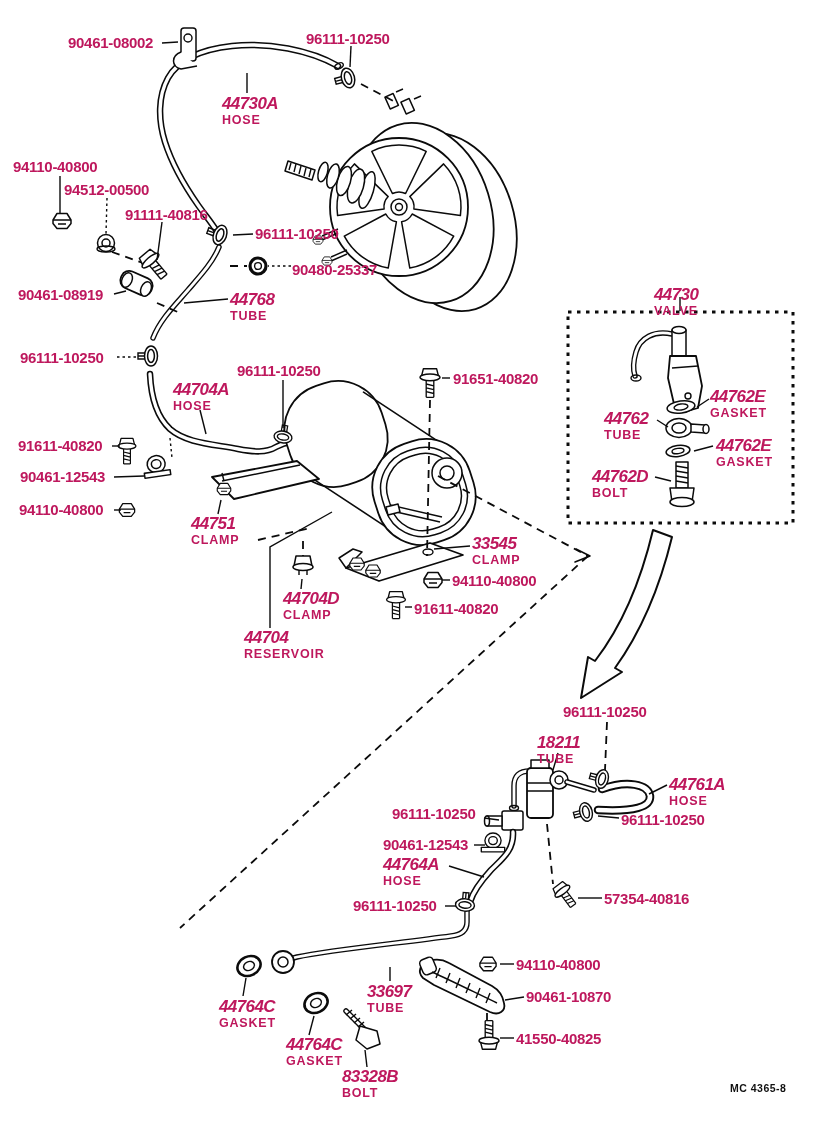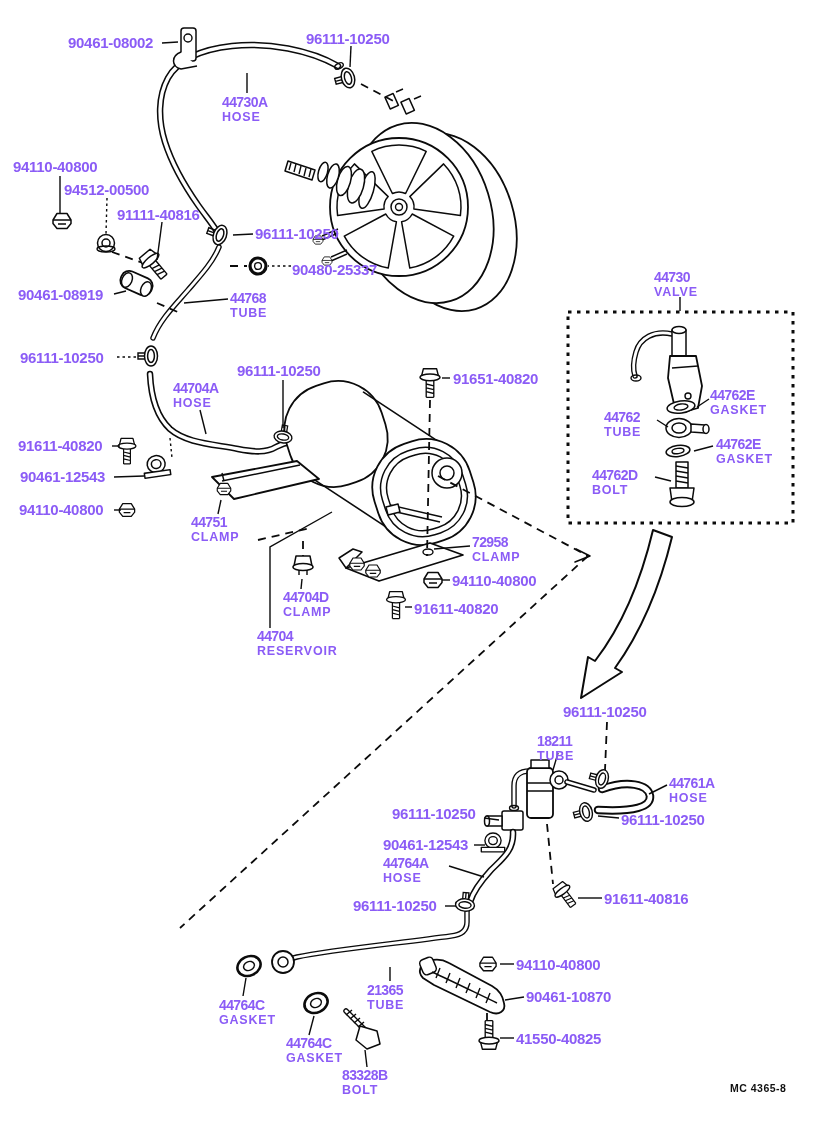--- a/index.html
+++ b/index.html
@@ -1,21 +1,21 @@
 <!DOCTYPE html>
 <html><head>
 <meta charset="utf-8">
 <style>
   html,body{margin:0;padding:0;background:#fff;}
   #page{position:relative;width:816px;height:1144px;background:#ffffff;overflow:hidden;
         font-family:"Liberation Sans",sans-serif;}
   #art{position:absolute;left:0;top:0;}
-  .lbl{position:absolute;color:#8b5cf6;font-weight:bold;white-space:nowrap;line-height:1;}
+  .lbl{position:absolute;color:#be185d;font-weight:bold;white-space:nowrap;line-height:1;}
   .lbl .num{font-size:15px;letter-spacing:-0.3px;display:block;}
-  .lbl.code .num{font-size:14px;letter-spacing:-0.6px;}
+  .lbl.code .num{font-size:17px;letter-spacing:-0.6px;font-style:italic;}
   .lbl .sub{display:block;font-size:12.5px;letter-spacing:0.8px;margin-top:2px;}
   .footer{position:absolute;font-size:10.5px;font-weight:bold;letter-spacing:0.5px;color:#111;}
   
   .ln{stroke:#0b0b0b;stroke-width:1.6;fill:none;stroke-linecap:round;stroke-linejoin:round;}
   .ld{stroke:#0b0b0b;stroke-width:1.4;fill:none;}
   .dash{stroke:#0b0b0b;stroke-width:1.8;fill:none;stroke-dasharray:8 6;}
   .dots{stroke:#0b0b0b;stroke-width:1.4;fill:none;stroke-dasharray:2.5 3;}
   .boxdash{stroke:#0b0b0b;stroke-width:3;fill:none;stroke-dasharray:3.5 5.5;}
   .wh{fill:#ffffff;stroke:#0b0b0b;stroke-width:1.8;stroke-linejoin:round;}
   .wh2{fill:#ffffff;stroke:#0b0b0b;stroke-width:1.5;stroke-linejoin:round;}
@@ -332,30 +332,30 @@
 <div class="lbl code" style="left:222px;top:95px">
       <span class="num">44730A</span>
       <span class="sub">HOSE</span>
     </div>
 <div class="lbl" style="left:13px;top:159px">
       <span class="num">94110-40800</span>
     </div>
 <div class="lbl" style="left:64px;top:182px">
       <span class="num">94512-00500</span>
     </div>
-<div class="lbl" style="left:117px;top:207px">
+<div class="lbl" style="left:125px;top:207px">
       <span class="num">91111-40816</span>
     </div>
 <div class="lbl" style="left:255px;top:226px">
       <span class="num">96111-10250</span>
     </div>
 <div class="lbl" style="left:292px;top:262px">
       <span class="num">90480-25337</span>
     </div>
-<div class="lbl code" style="left:654px;top:270px">
+<div class="lbl code" style="left:654px;top:286px">
       <span class="num">44730</span>
       <span class="sub">VALVE</span>
     </div>
 <div class="lbl" style="left:18px;top:287px">
       <span class="num">90461-08919</span>
     </div>
 <div class="lbl code" style="left:230px;top:291px">
       <span class="num">44768</span>
       <span class="sub">TUBE</span>
     </div>
@@ -395,34 +395,34 @@
       <span class="sub">BOLT</span>
     </div>
 <div class="lbl" style="left:19px;top:502px">
       <span class="num">94110-40800</span>
     </div>
 <div class="lbl code" style="left:191px;top:515px">
       <span class="num">44751</span>
       <span class="sub">CLAMP</span>
     </div>
 <div class="lbl code" style="left:472px;top:535px">
-      <span class="num">72958</span>
+      <span class="num">33545</span>
       <span class="sub">CLAMP</span>
     </div>
 <div class="lbl" style="left:452px;top:573px">
       <span class="num">94110-40800</span>
     </div>
 <div class="lbl" style="left:414px;top:601px">
       <span class="num">91611-40820</span>
     </div>
 <div class="lbl code" style="left:283px;top:590px">
       <span class="num">44704D</span>
       <span class="sub">CLAMP</span>
     </div>
-<div class="lbl code" style="left:257px;top:629px">
+<div class="lbl code" style="left:244px;top:629px">
       <span class="num">44704</span>
       <span class="sub">RESERVOIR</span>
     </div>
 <div class="lbl" style="left:563px;top:704px">
       <span class="num">96111-10250</span>
     </div>
 <div class="lbl code" style="left:537px;top:734px">
       <span class="num">18211</span>
       <span class="sub">TUBE</span>
     </div>
@@ -437,37 +437,37 @@
       <span class="num">96111-10250</span>
     </div>
 <div class="lbl" style="left:383px;top:837px">
       <span class="num">90461-12543</span>
     </div>
 <div class="lbl code" style="left:383px;top:856px">
       <span class="num">44764A</span>
       <span class="sub">HOSE</span>
     </div>
 <div class="lbl" style="left:604px;top:891px">
-      <span class="num">91611-40816</span>
+      <span class="num">57354-40816</span>
     </div>
 <div class="lbl" style="left:353px;top:898px">
       <span class="num">96111-10250</span>
     </div>
 <div class="lbl" style="left:516px;top:957px">
       <span class="num">94110-40800</span>
     </div>
 <div class="lbl" style="left:526px;top:989px">
       <span class="num">90461-10870</span>
     </div>
 <div class="lbl code" style="left:219px;top:998px">
       <span class="num">44764C</span>
       <span class="sub">GASKET</span>
     </div>
 <div class="lbl code" style="left:367px;top:983px">
-      <span class="num">21365</span>
+      <span class="num">33697</span>
       <span class="sub">TUBE</span>
     </div>
 <div class="lbl" style="left:516px;top:1031px">
       <span class="num">41550-40825</span>
     </div>
 <div class="lbl code" style="left:286px;top:1036px">
       <span class="num">44764C</span>
       <span class="sub">GASKET</span>
     </div>
 <div class="lbl code" style="left:342px;top:1068px">

